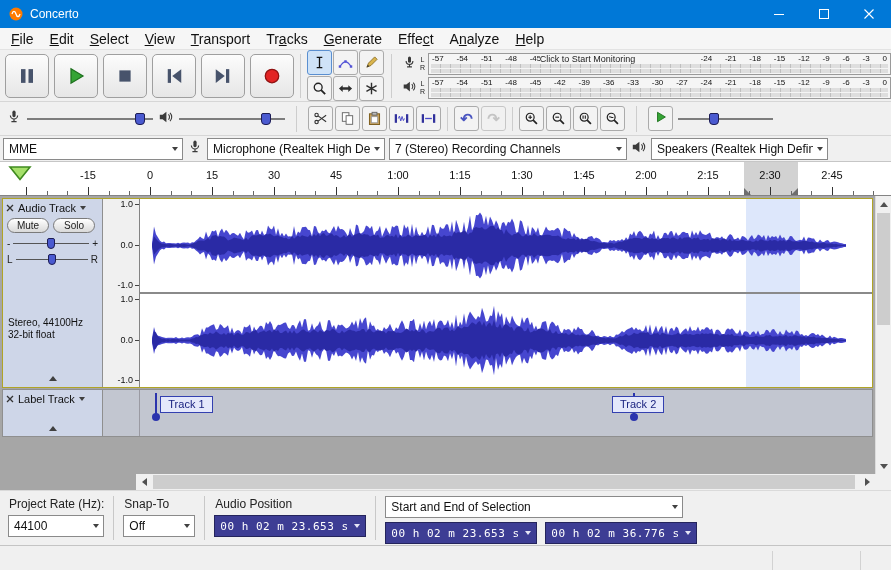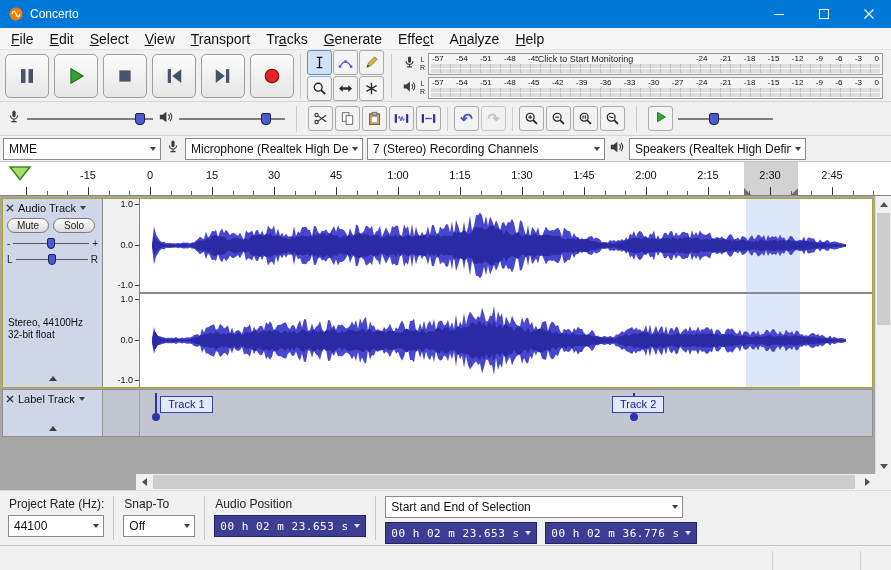--- a/index.html
+++ b/index.html
@@ -26,21 +26,21 @@
   .tbtn { width:44px; height:44px; border:1px solid #9f9f9f; border-radius:5px;
           background:linear-gradient(#fcfcfc,#e6e6e6); display:flex; align-items:center; justify-content:center; }
   .vsep { width:1px; height:44px; background:#cdcdcd; margin:0 6px; }
   .tools { display:grid; grid-template-columns:repeat(3,26px); grid-auto-rows:26px; }
   .toolbtn { width:25px; height:25px; border:1px solid #ababab; border-radius:3px; background:#f3f3f3;
              display:flex; align-items:center; justify-content:center; margin:0; }
   .toolbtn.pressed { background:#cfe3f8; border-color:#5a8fd0; }
   .toolbtn.disabled { opacity:.6; }
   .glyph { font-size:15px; line-height:15px; font-weight:bold; }
 
-  .meters { flex:1; display:flex; flex-direction:column; gap:2px; padding:2px 8px 2px 4px; }
+  .meters { flex:1; display:flex; flex-direction:column; gap:2px; padding:2px 0 2px 4px; }
   .meter { display:flex; align-items:center; height:22px; gap:2px; }
   .lr { display:flex; flex-direction:column; font-size:7px; line-height:8px; color:#222; padding:0 1px; text-align:center; }
   .meter-body { flex:1; position:relative; border:1px solid #9a9a9a; background:#f5f5f5; height:22px; }
   .meter-scale { display:flex; justify-content:space-between; font-size:8px; line-height:9px; color:#111; padding:0 3px; }
   .meter-bars { padding:1px 2px 0 2px; }
   .meter-bar { height:4px; margin-bottom:1px; background:repeating-linear-gradient(90deg,#dedede 0 9px,#bfbfbf 9px 10px); }
   .meter-msg { position:absolute; left:24%; top:0; width:35%; height:10px; background:#f5f5f5;
                font-size:9px; line-height:10px; text-align:left; color:#222; white-space:nowrap; overflow:hidden; }
 
   
@@ -434,21 +434,21 @@
             <path d="M4 2.6 L13 8 L4 13.4 Z" fill="#35a435" stroke="#1d701d"></path>
           </svg></span>
     </div>
     <div class="slider" style="width:95px">
       <div class="groove"></div>
       <div class="sthumb" style="left: calc(38% - 5px);"></div>
     </div>
   </div>
 
   <div class="devbar">
-    <div class="combo" style="width:158px">
+    <div class="combo" style="width:180px">
       <span class="ctext">MME</span>
       <span class="carrow">
           <span class="tri-down"></span>
         </span>
     </div>
     <span class="islot"><svg viewBox="0 0 16 16" width="16" height="16">
           <rect x="6.4" y="1.6" width="3.2" height="6.6" rx="1.6" fill="#3a3a3a"></rect>
           <path d="M4.4 6.4 a3.6 3.6 0 0 0 7.2 0 M8 10 V12.4 M5.4 12.6 H10.6" stroke="#3a3a3a" stroke-width="1.2" fill="none"></path>
         </svg></span>
     <div class="combo" style="width:178px">

